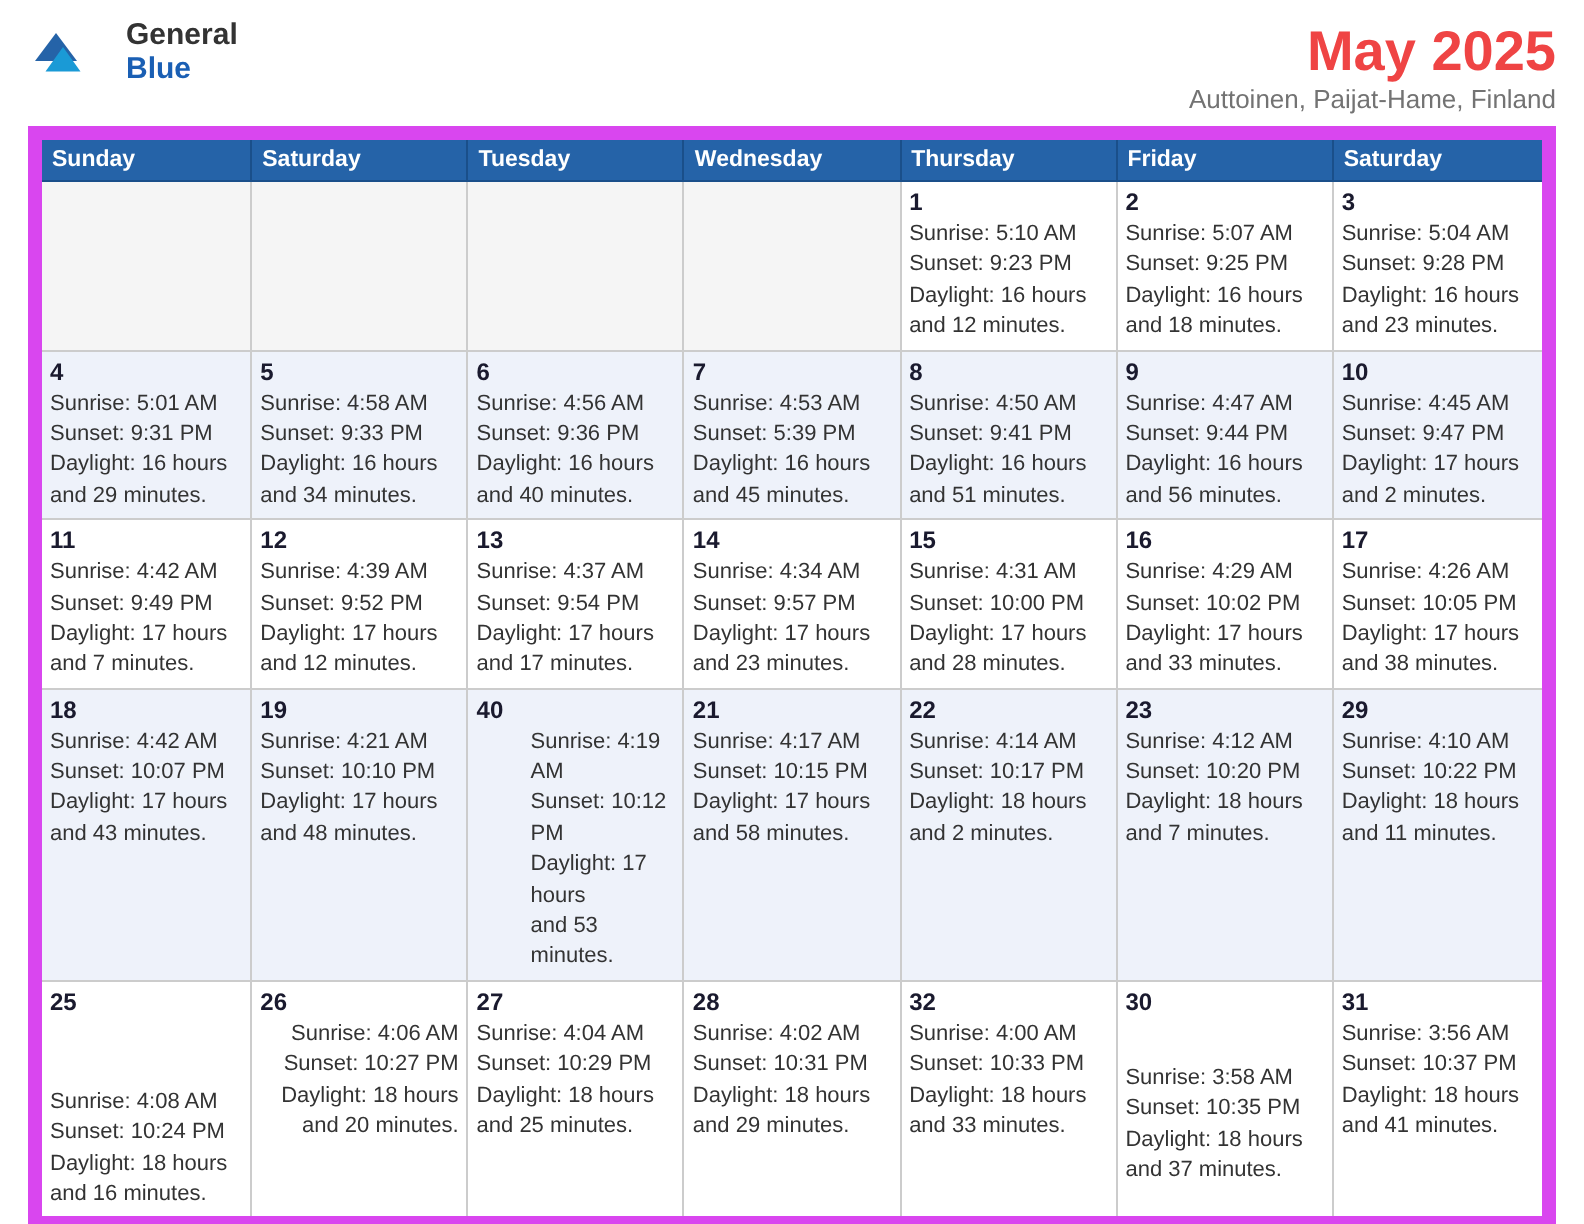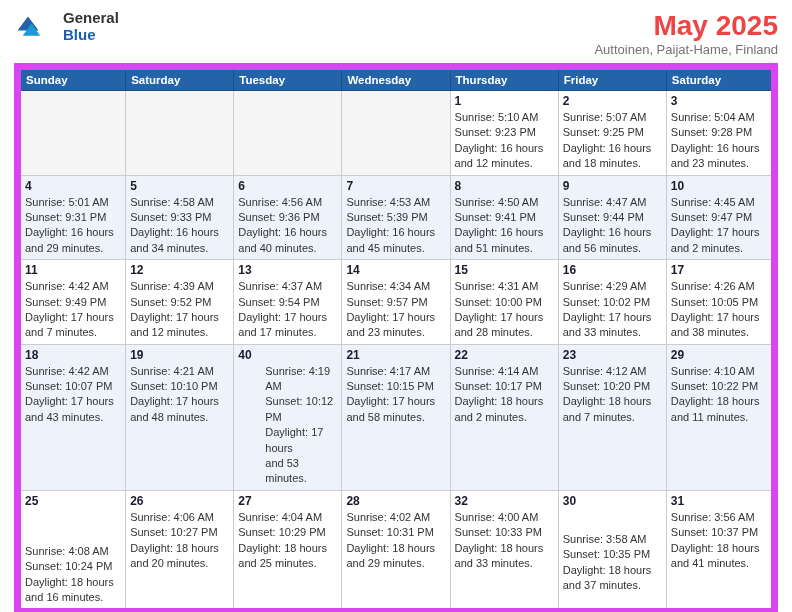--- a/index.html
+++ b/index.html
@@ -320,21 +320,21 @@
         <tr>
           <td>
             <span class="day-num">25</span>
             <div class="day-info" style="white-space: pre-line; margin-top: 36px;">Sunrise: 4:08 AM
 Sunset: 10:24 PM
 Daylight: 18 hours
 and 16 minutes.</div>
           </td>
           <td>
             <span class="day-num">26</span>
-            <div class="day-info" style="white-space: pre-line;">Sunrise: 4:06 AM
+            <div class="day-info" style="white-space: pre-line; text-align: right;">Sunrise: 4:06 AM
 Sunset: 10:27 PM
 Daylight: 18 hours
 and 20 minutes.</div>
           </td>
           <td>
             <span class="day-num">27</span>
             <div class="day-info" style="white-space: pre-line;">Sunrise: 4:04 AM
 Sunset: 10:29 PM
 Daylight: 18 hours
 and 25 minutes.</div>

